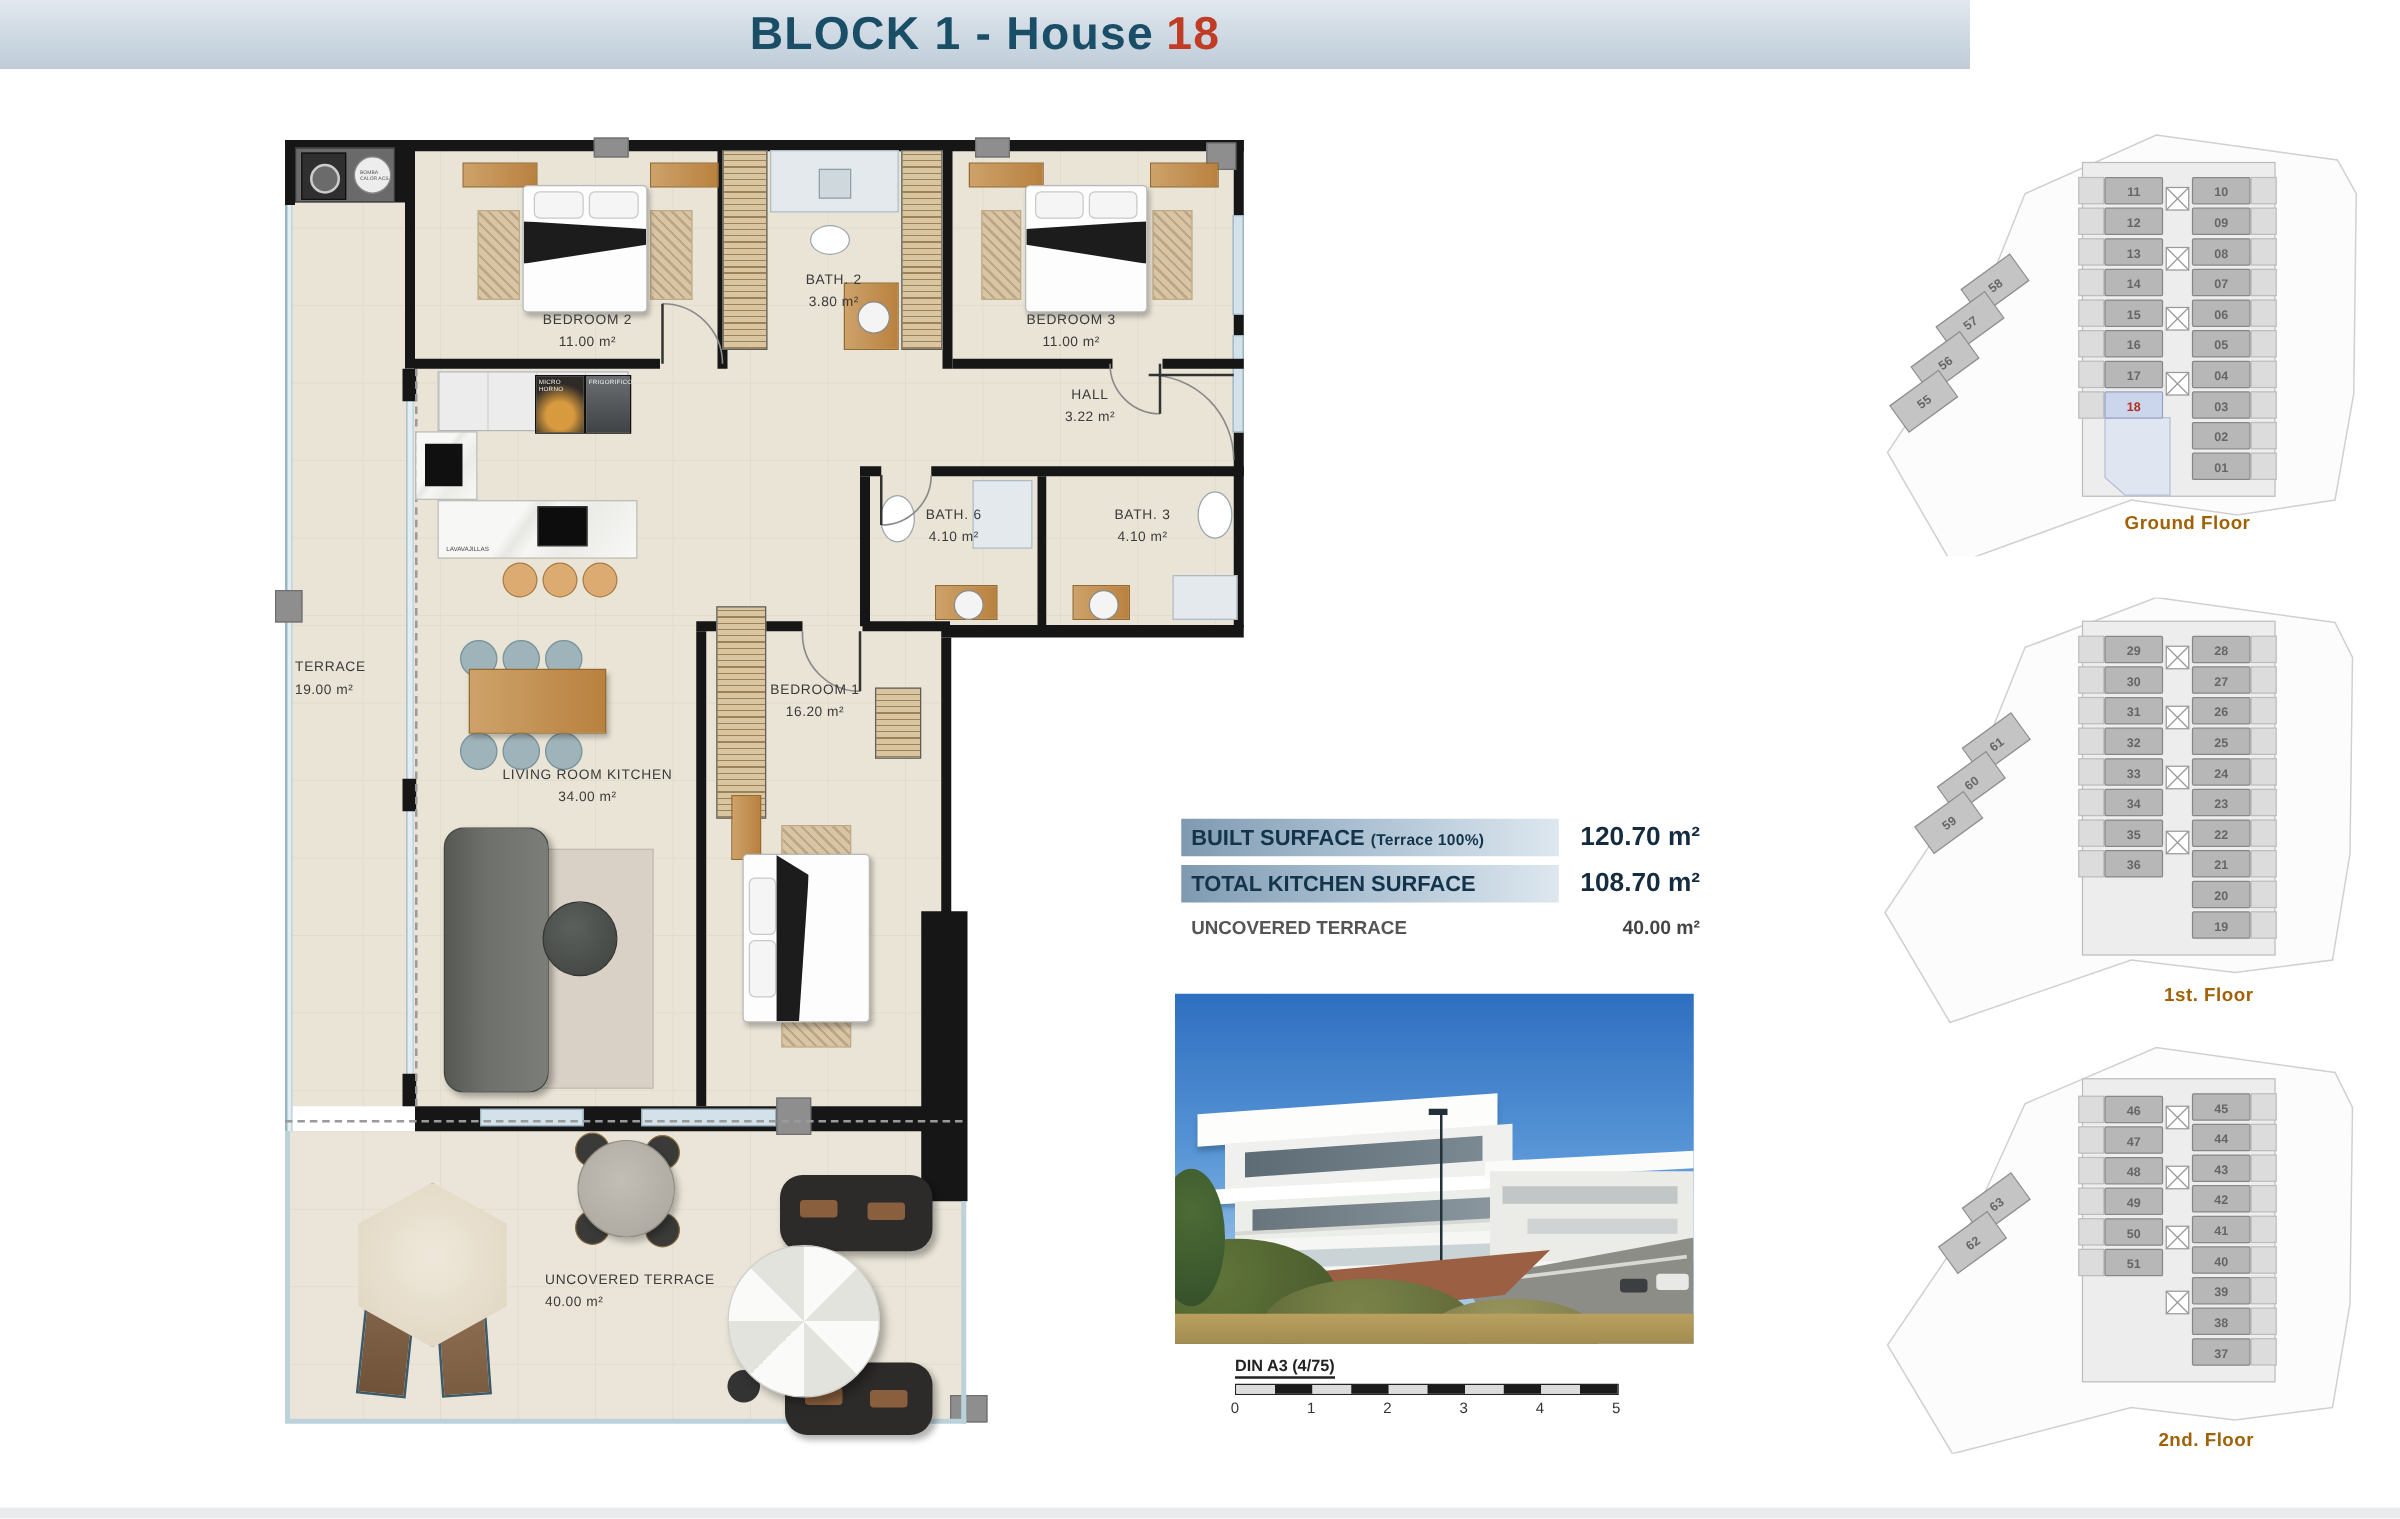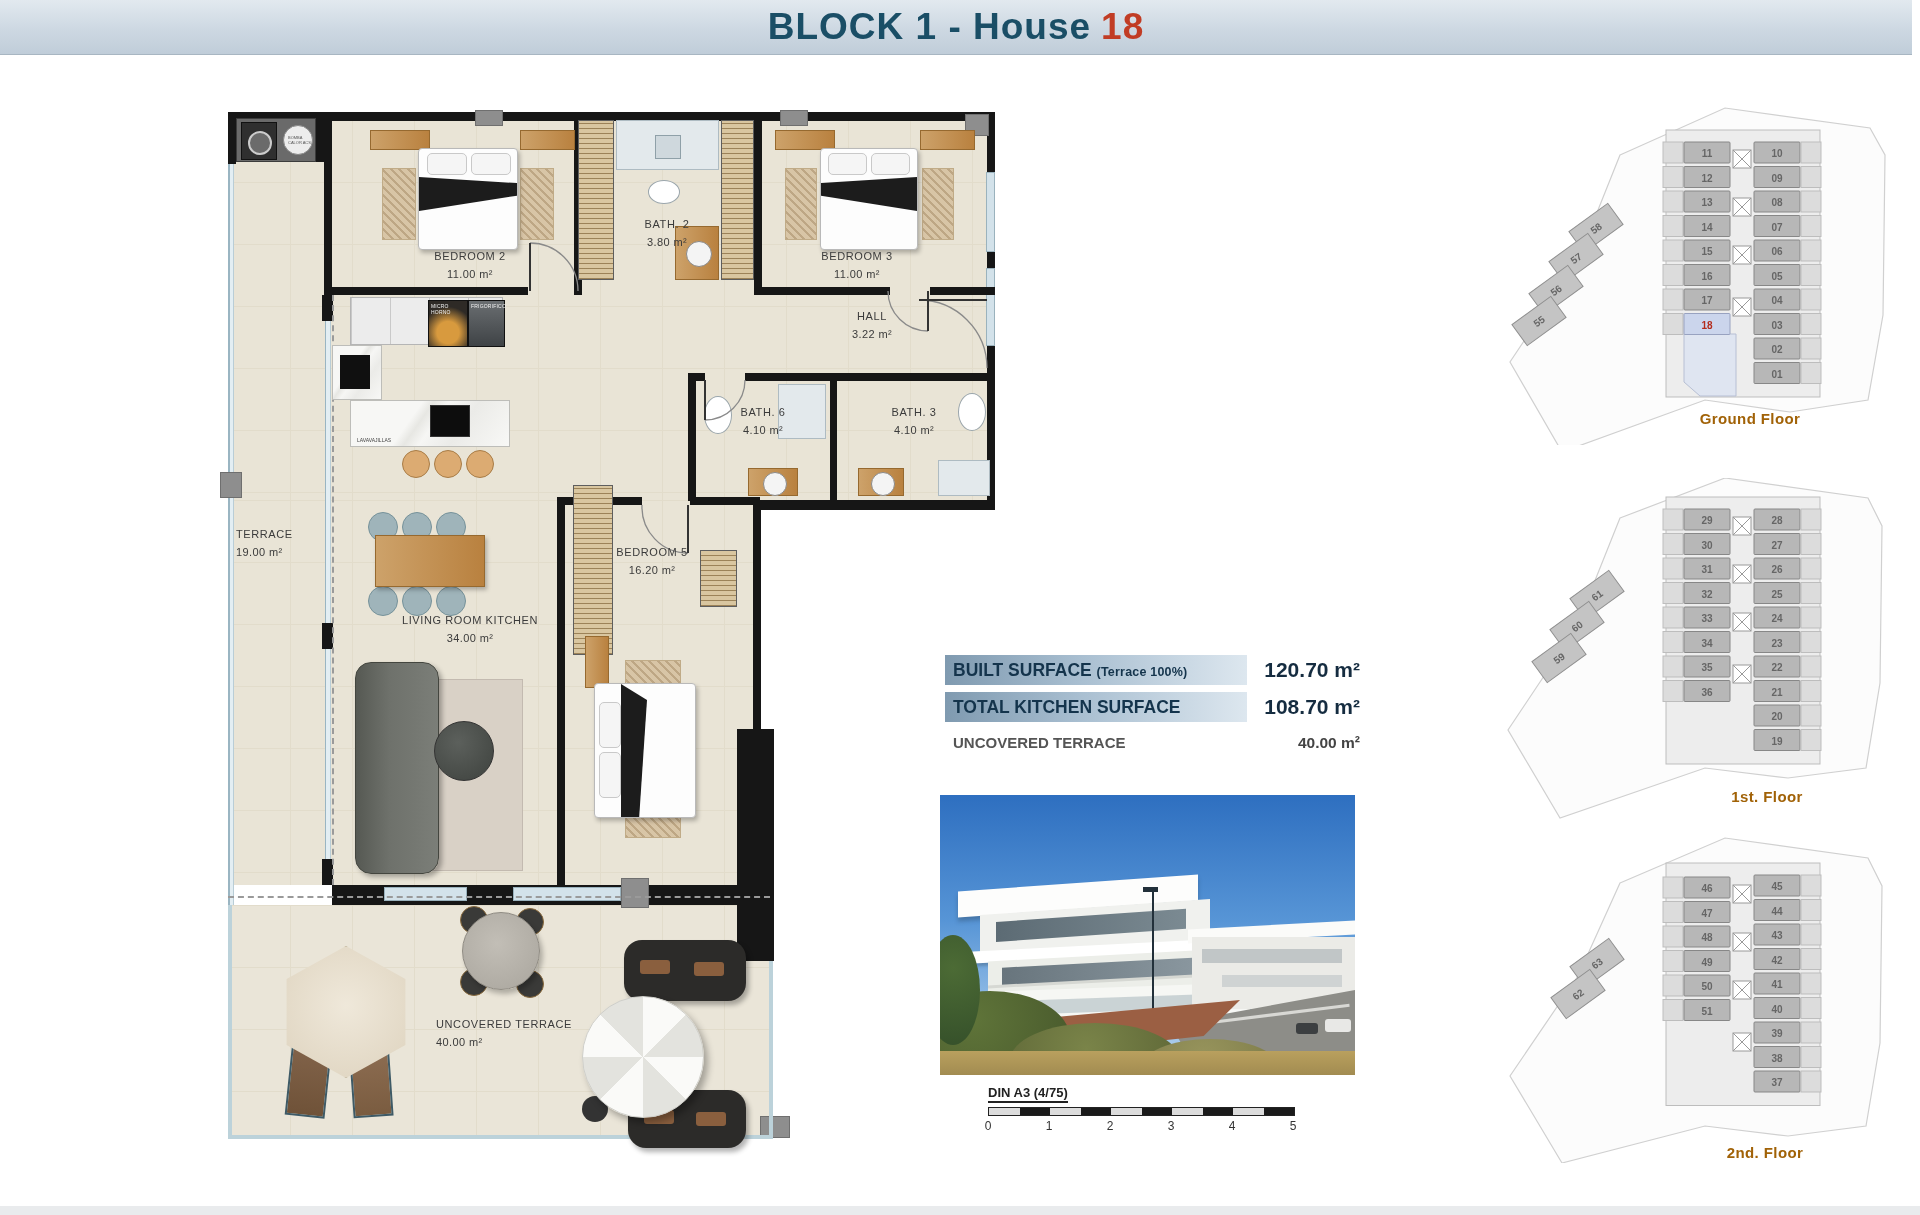--- a/index.html
+++ b/index.html
@@ -1,20 +1,20 @@
 <!DOCTYPE html>
 <html><head>
 <meta charset="utf-8">
 <style>
   html,body{margin:0;padding:0;background:#fff;}
   .page{position:relative;width:1920px;height:1215px;background:#fff;overflow:hidden;
         font-family:"Liberation Sans",sans-serif;}
   .abs{position:absolute;}
   
-  .hdr{position:absolute;left:0;top:0;width:1912px;height:54px;
+  .hdr{position:absolute;left:0;top:0;width:1576px;height:54px;
        background:linear-gradient(180deg,#e2e9ef 0%,#cdd8e2 55%,#c0cdd9 100%);
        border-bottom:1px solid #a8b6c2;text-align:center;}
   .hdr h1{margin:0;line-height:54px;font-size:37px;font-weight:bold;letter-spacing:1px;color:#1a4e66;}
   .hdr .num{color:#c13c24;margin-left:10px;}
   
   .plan{position:absolute;left:220px;top:108px;width:775px;height:1032px;}
   .floor{position:absolute;background:#e9e4d6;
          background-image:linear-gradient(#e2dccb 1px,transparent 1px),linear-gradient(90deg,#e2dccb 1px,transparent 1px);
          background-size:62px 62px;}
   .w{position:absolute;background:#161616;}
@@ -272,21 +272,21 @@
         </div>
         <div class="lbl" style="left: 433px; width: 220px; text-align: center; top: 296px;">
           <div>BATH. 6</div>
           <div class="a">4.10 m²</div>
         </div>
         <div class="lbl" style="left: 584px; width: 220px; text-align: center; top: 296px;">
           <div>BATH. 3</div>
           <div class="a">4.10 m²</div>
         </div>
         <div class="lbl" style="left: 322px; width: 220px; text-align: center; top: 436px;">
-          <div>BEDROOM 5</div>
+          <div>BEDROOM 1</div>
           <div class="a">16.20 m²</div>
         </div>
         <div class="lbl" style="left: 140px; width: 220px; text-align: center; top: 504px;">
           <div>LIVING ROOM KITCHEN</div>
           <div class="a">34.00 m²</div>
         </div>
         <div class="lbl" style="left: 216px; text-align: left; top: 908px;">
           <div>UNCOVERED TERRACE</div>
           <div class="a">40.00 m²</div>
         </div>

